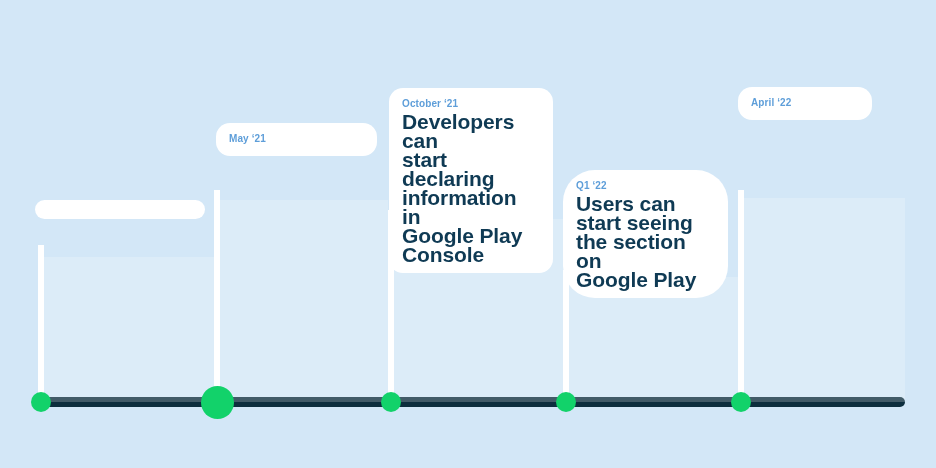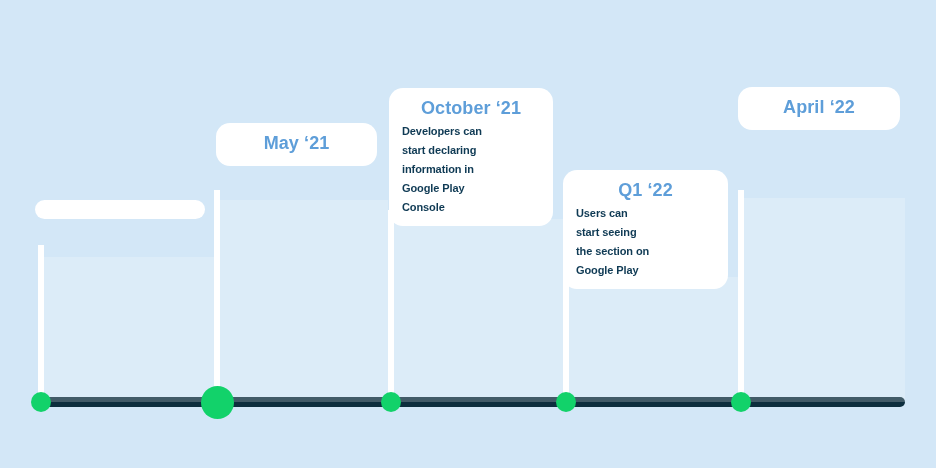--- a/index.html
+++ b/index.html
@@ -37,30 +37,29 @@
     background: #ffffff;
   }
   .card {
     position: absolute;
     background: #ffffff;
     border-radius: 14px;
     padding: 10px 13px 9px 13px;
     box-sizing: border-box;
   }
   .date {
-    font-size: 18px;
+    font-size: 10px;
     font-weight: 700;
     color: #5e9ed9;
     letter-spacing: 0.1px;
     margin-bottom: 3px;
     white-space: nowrap;
-    text-align: center;
   }
   .title {
-    font-size: 11px;
+    font-size: 21px;
     font-weight: 700;
     color: #0f3a54;
     line-height: 19px;
     letter-spacing: -0.1px;
     white-space: pre-line;
   }
   .dot {
     position: absolute;
     width: 20px;
     height: 20px;
@@ -84,27 +83,27 @@
   .m2 .pillar { left: 220px; top: 200px; width: 168px; height: 202px; }
   .m2 .dot    { left: 201px; top: 386px; }
 
   
   .m3 .card   { left: 389px; top: 88px;  width: 164px; }
   .m3 .stem   { left: 388px; top: 210px; height: 192px; }
   .m3 .pillar { left: 394px; top: 219px; width: 169px; height: 183px; }
   .m3 .dot    { left: 381px; top: 392px; }
 
   
-  .m4 .card   { left: 563px; top: 170px; width: 165px; }
+  .m4 .card   { left: 563px; top: 170px; width: 165px; border-radius: 32px; }
   .m4 .stem   { left: 563px; top: 270px; height: 132px; }
   .m4 .pillar { left: 569px; top: 277px; width: 169px; height: 125px; }
   .m4 .dot    { left: 556px; top: 392px; }
 
   
-  .m5 .card   { left: 738px; top: 87px;  width: 162px; }
+  .m5 .card   { left: 738px; top: 87px;  width: 134px; }
   .m5 .stem   { left: 738px; top: 190px; height: 212px; }
   .m5 .pillar { left: 744px; top: 198px; width: 161px; height: 204px; }
   .m5 .dot    { left: 731px; top: 392px; }
 </style>
 </head>
 <body>
 
 <div class="canvas">
 
   <div class="timeline-bar"></div>

